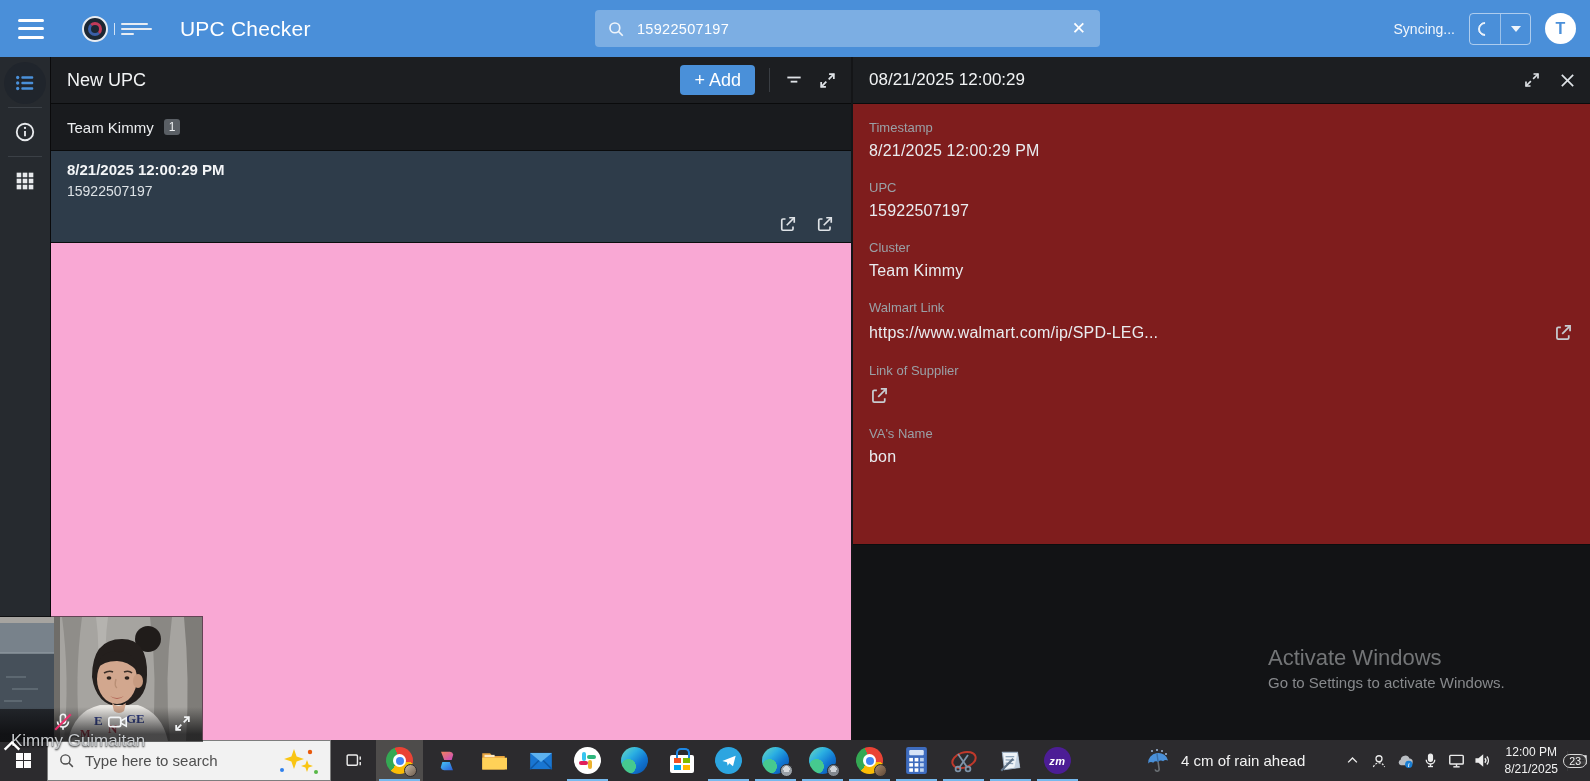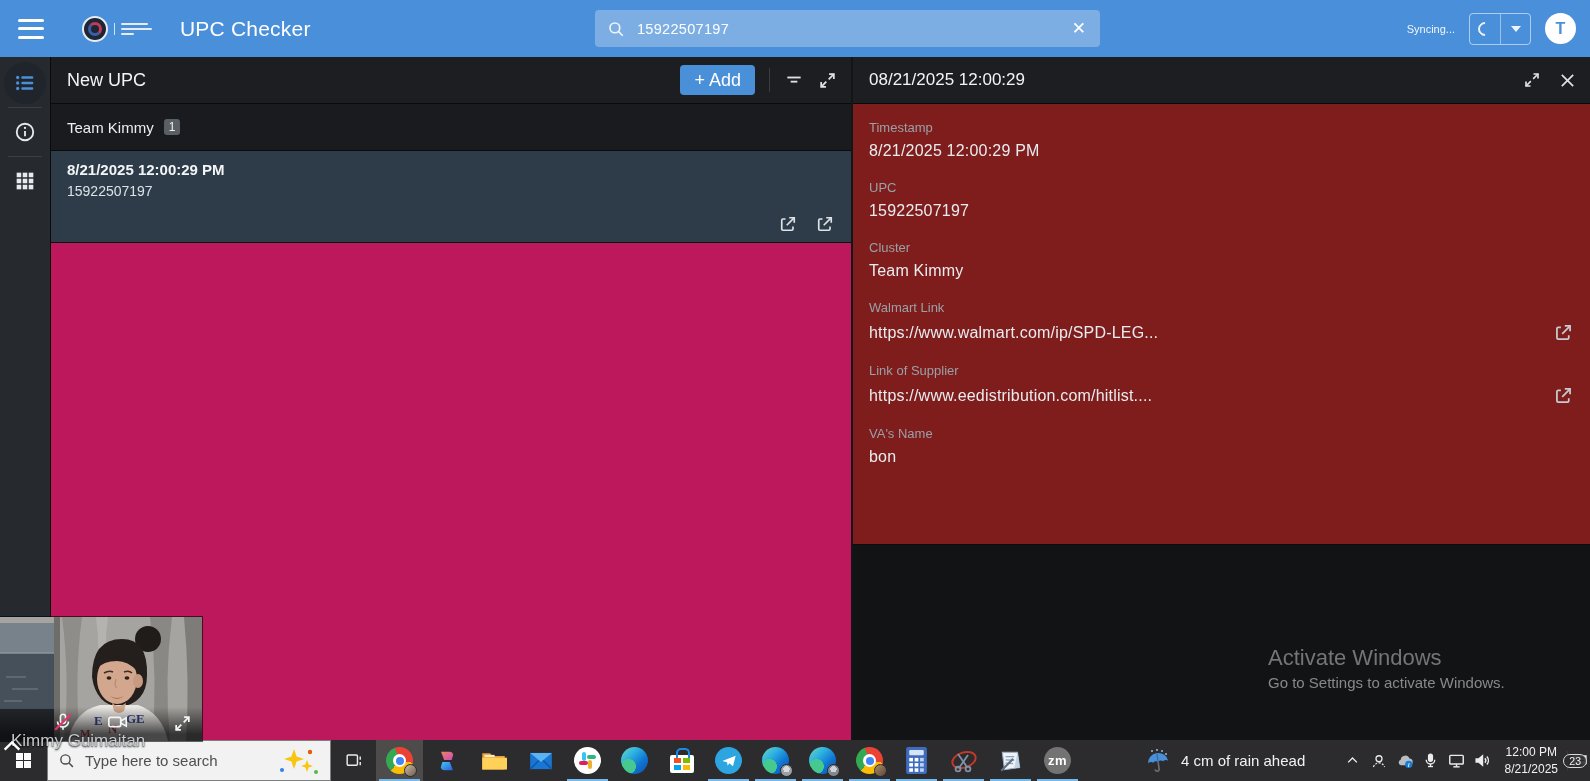--- a/index.html
+++ b/index.html
@@ -18,38 +18,38 @@
   .brand-lines{margin-left:6px;padding-left:6px;border-left:1px solid rgba(255,255,255,.75);display:flex;flex-direction:column;gap:3px;}
   .brand-lines i{display:block;height:2px;background:#e7ecf3;border-radius:1px;}
   .brand-lines i:nth-child(1){width:27px;}.brand-lines i:nth-child(2){width:31px;}.brand-lines i:nth-child(3){width:13px;}
   .app-title{color:#fff;font-size:21px;font-weight:500;letter-spacing:.2px;margin-left:28px;}
   .hsearch{position:absolute;left:595px;top:10px;width:505px;height:37px;background:rgba(255,255,255,.28);
            border-radius:4px;display:flex;align-items:center;padding:0 12px;}
   .hsearch input{flex:1;background:transparent;border:none;outline:none;color:#fdfeff;font-size:14.5px;
                  font-family:"Liberation Sans",sans-serif;margin-left:10px;letter-spacing:.3px;}
   .hsearch .clear-x{color:#fff;font-size:17px;cursor:pointer;padding:0 2px;}
   .top-right{position:absolute;right:14px;top:0;height:57px;display:flex;align-items:center;gap:14px;}
-  .sync-text{color:#f2f6fb;font-size:11px;}
+  .sync-text{color:#f2f6fb;font-size:14px;}
   .sync-btn{display:flex;height:32px;border:1px solid rgba(255,255,255,.55);border-radius:4px;overflow:hidden;}
   .sync-btn .cell{display:flex;align-items:center;justify-content:center;width:30px;cursor:pointer;}
   .sync-btn .cell + .cell{border-left:1px solid rgba(255,255,255,.45);}
   .spinner{width:14px;height:14px;border-radius:50%;border:2px solid #e8f0fa;border-right-color:transparent;border-bottom-color:transparent;transform:rotate(-45deg);}
   .caret-down{width:0;height:0;border-left:5px solid transparent;border-right:5px solid transparent;border-top:6px solid #eef4fb;}
   .avatar{width:31px;height:31px;border-radius:50%;background:#fff;color:#4a8fd9;display:flex;align-items:center;justify-content:center;
           font-size:16px;font-weight:700;cursor:pointer;}
 
   
   .rail{position:absolute;left:0;top:57px;width:50px;height:724px;background:#262a2f;z-index:5;
         display:flex;flex-direction:column;align-items:center;padding-top:5px;}
   .rail-item{width:42px;height:42px;display:flex;align-items:center;justify-content:center;border-radius:50%;cursor:pointer;color:#e8eaed;}
   .rail-item.active{background:#20252c;color:#4a90d9;}
   .rail-divider{width:34px;height:1px;background:#3b4046;margin:3px 0;}
 
   
-  .list-panel{position:absolute;left:50px;top:57px;width:801px;height:724px;background:#be185d;border-left:1px solid #0a0a0b;}
+  .list-panel{position:absolute;left:50px;top:57px;width:801px;height:724px;background:#f9a8d4;border-left:1px solid #0a0a0b;}
   .panel-head{height:47px;background:#1c1e21;border-bottom:1px solid #0a0b0c;display:flex;align-items:center;padding:0 14px 0 16px;}
   .panel-title{font-size:18px;font-weight:500;color:#f1f3f4;}
   .lp-controls{margin-left:auto;display:flex;align-items:center;gap:14px;color:#dfe3e7;}
   .add-btn{background:#4a90d9;color:#fff;border:none;border-radius:4px;height:30px;padding:0 14px;font-size:18px;
            font-family:"Liberation Sans",sans-serif;cursor:pointer;}
   .vsep{width:1px;height:24px;background:#3a3e43;}
   .icon-btn{display:flex;align-items:center;justify-content:center;cursor:pointer;color:#dfe3e7;background:none;border:none;padding:0;}
   .group-row{height:47px;background:#191b1e;border-bottom:1px solid #0a0b0c;display:flex;align-items:center;padding:0 16px;gap:10px;}
   .group-name{font-size:15px;color:#eceef0;}
   .group-count{background:#5a5f65;color:#eef0f2;font-size:12px;border-radius:3px;padding:1px 5px;line-height:14px;}
@@ -97,22 +97,22 @@
   .tb-app.focused{background:#4e4c4b;}
   .badge-avatar{position:absolute;right:6px;bottom:4px;width:13px;height:13px;border-radius:50%;border:1px solid #2c2b2e;}
   
   .ic-chrome{position:relative;width:27px;height:27px;border-radius:50%;
     background:conic-gradient(from -20deg,#ea4335 0 120deg,#fbbc05 120deg 240deg,#34a853 240deg 360deg);}
   .ic-chrome::before{content:"";position:absolute;inset:7px;background:#fff;border-radius:50%;}
   .ic-chrome::after{content:"";position:absolute;inset:9.5px;background:#4285f4;border-radius:50%;}
   .ic-edge{position:relative;width:27px;height:27px;border-radius:50%;
     background:radial-gradient(circle at 28% 72%,#46c98f 0 26%,rgba(0,0,0,0) 27%),
                linear-gradient(135deg,#66d3c0 5%,#2bb0e2 35%,#1176d2 65%,#0a55ad 95%);}
-  .ic-zoom{width:27px;height:27px;border-radius:50%;background:#737373;color:#fff;display:flex;align-items:center;justify-content:center;
-           font-size:13px;font-weight:700;letter-spacing:.5px;}
+  .ic-zoom{width:27px;height:27px;border-radius:50%;background:#4c1d95;color:#fff;display:flex;align-items:center;justify-content:center;
+           font-size:11px;font-weight:700;letter-spacing:.5px;font-style:italic;}
   .ic-telegram{width:27px;height:27px;border-radius:50%;background:#2ca5e0;display:flex;align-items:center;justify-content:center;}
   .ic-slack{position:relative;width:27px;height:27px;border-radius:50%;background:#fff;}
   .ic-slack i{position:absolute;border-radius:2.5px;}
   .ic-slack .s1{left:8px;top:5px;width:4px;height:9px;background:#36c5f0;}
   .ic-slack .s2{left:14px;top:13px;width:4px;height:9px;background:#ecb22e;}
   .ic-slack .s3{left:5px;top:14px;width:9px;height:4px;background:#e01e5a;}
   .ic-slack .s4{left:13px;top:8px;width:9px;height:4px;background:#2eb67d;}
   .ic-store{position:relative;width:24px;height:18px;background:#fff;border-radius:2px;margin-top:6px;}
   .ic-store::before{content:"";position:absolute;left:6px;top:-7px;width:10px;height:8px;border:2.5px solid #1e88e5;border-bottom:none;border-radius:5px 5px 0 0;}
   .ic-store .grid{position:absolute;left:4px;top:3px;display:grid;grid-template-columns:7px 7px;grid-template-rows:5px 5px;gap:2px;}
@@ -300,21 +300,20 @@
                 <path d="M9 6H6a1.5 1.5 0 0 0-1.5 1.5V18A1.5 1.5 0 0 0 6 19.5h10.5A1.5 1.5 0 0 0 18 18v-3"></path>
                 <path d="M13.5 4.5H19.5V10.5"></path>
                 <line x1="10.5" y1="13.5" x2="19" y2="5"></line>
               </svg>
           </span>
         </div>
       </div>
       <div class="field">
         <div class="flabel">Link of Supplier</div>
         <div class="frow">
-          <div class="fvalue">https://www.eedistribution.com/hitlist....</div>
           <span class="icon-btn ext-btn">
             <svg width="21" height="21" viewBox="0 0 24 24" fill="none" stroke="currentColor" stroke-width="2">
                 <path d="M9 6H6a1.5 1.5 0 0 0-1.5 1.5V18A1.5 1.5 0 0 0 6 19.5h10.5A1.5 1.5 0 0 0 18 18v-3"></path>
                 <path d="M13.5 4.5H19.5V10.5"></path>
                 <line x1="10.5" y1="13.5" x2="19" y2="5"></line>
               </svg>
           </span>
         </div>
       </div>
       <div class="field">

